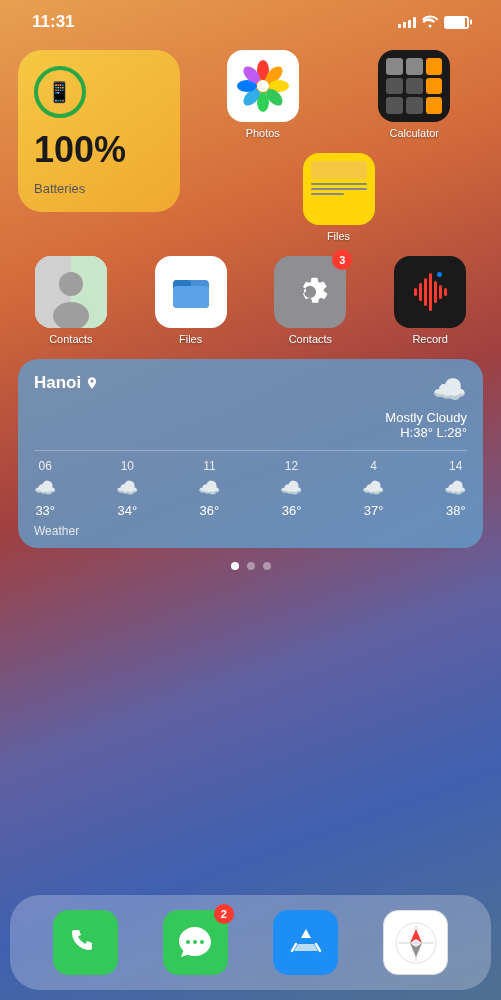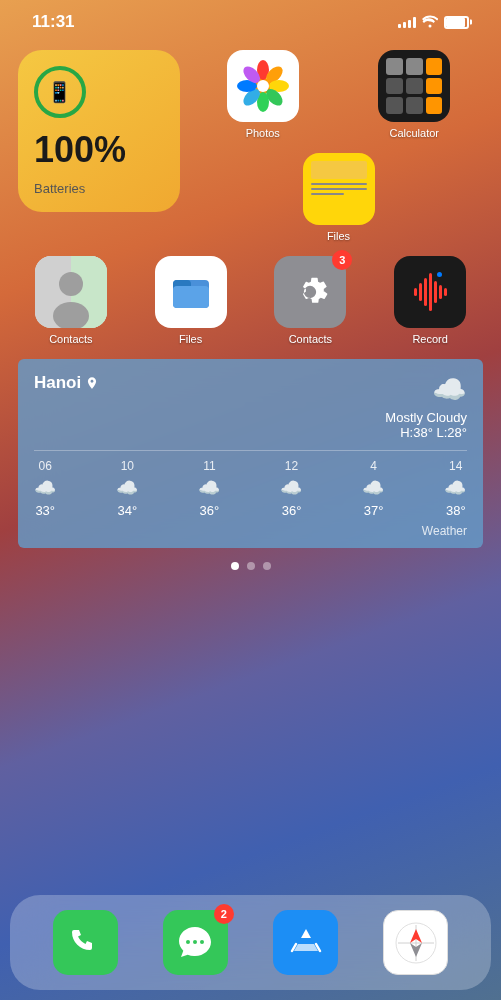--- a/index.html
+++ b/index.html
@@ -260,21 +260,21 @@
     }
     .wave-bar {
       background: #ff3b30;
       border-radius: 2px;
       width: 3px;
     }
 
     
     .weather-widget {
       background: rgba(100, 155, 200, 0.82);
-      border-radius: 6px;
+      border-radius: 20px;
       padding: 14px 16px 10px;
       margin-bottom: 14px;
       backdrop-filter: blur(20px);
     }
     .weather-top {
       display: flex;
       justify-content: space-between;
       align-items: flex-start;
     }
     .weather-left {}
@@ -325,21 +325,21 @@
     }
     .weather-hour-icon {
       font-size: 18px;
     }
     .weather-hour-temp {
       color: white;
       font-size: 13px;
       font-weight: 500;
     }
     .weather-label {
-      text-align: right;
+      text-align: left;
       color: rgba(255,255,255,0.8);
       font-size: 12px;
       margin-top: 6px;
     }
 
     
     .page-dots {
       display: flex;
       justify-content: center;
       gap: 8px;

